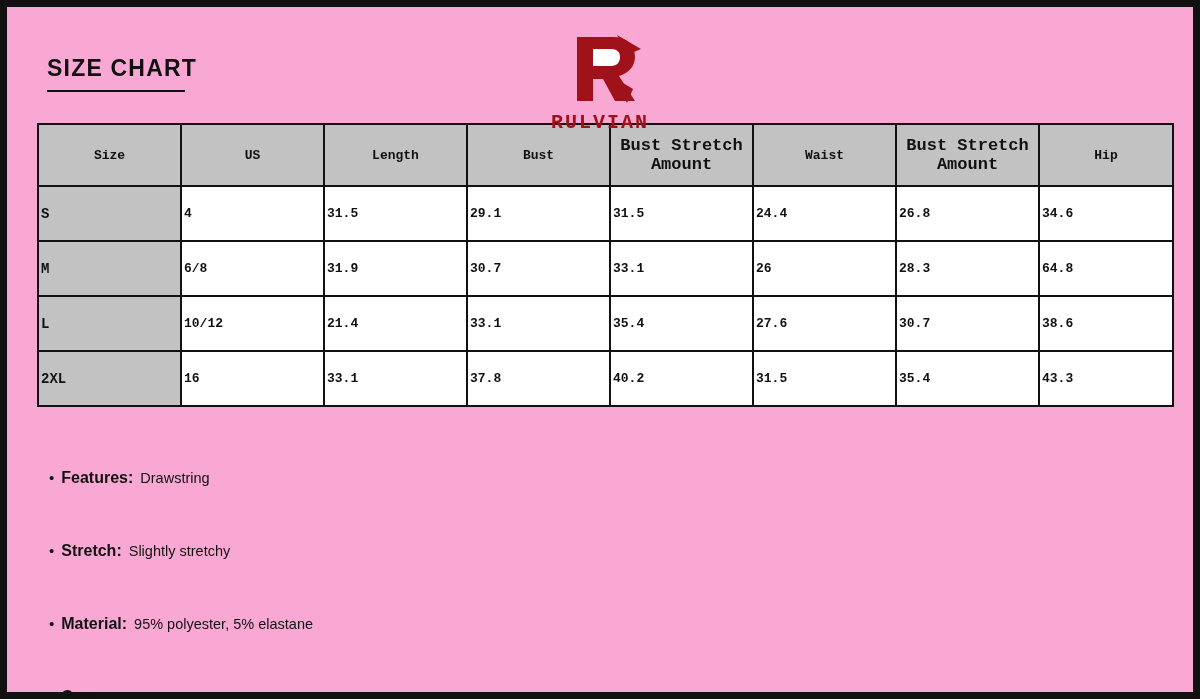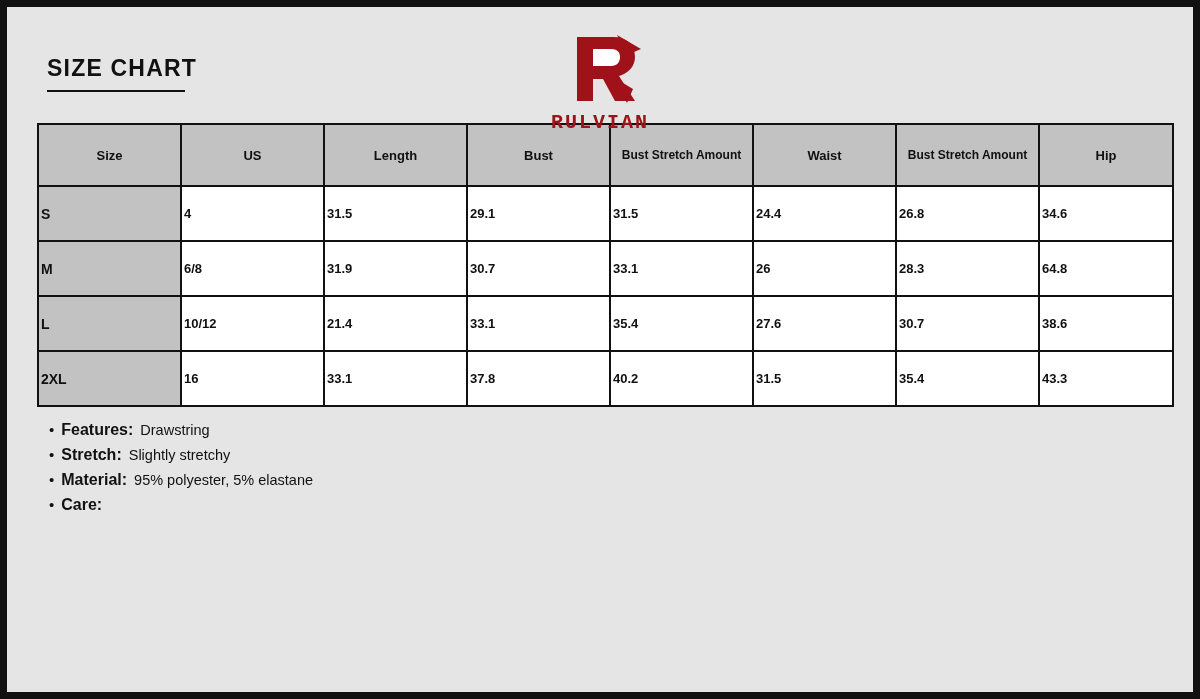--- a/index.html
+++ b/index.html
@@ -13,21 +13,21 @@
     font-family: "Liberation Sans", sans-serif;
     color: #111111;
     overflow: hidden;
   }
   .page {
     position: relative;
     width: 1200px;
     height: 699px;
     box-sizing: border-box;
     border: 7px solid #111111;
-    background: #e5e5e5;
+    background: #f9a8d4;
   }
   .inner {
     position: relative;
     width: 100%;
     height: 100%;
     box-sizing: border-box;
     padding: 22px 28px 10px 28px;
   }
 
   
@@ -87,28 +87,29 @@
   table.size-table th,
   table.size-table td {
     border: 2px solid #111111;
     vertical-align: middle;
     font-size: 13px;
     font-weight: bold;
     color: #111111;
     height: 53px;
     padding: 0 2px;
     background: #ffffff;
+    font-family: Liberation Mono, monospace;
   }
   table.size-table thead th {
     background: #c2c2c2;
     height: 60px;
     font-size: 13px;
   }
   table.size-table thead th.narrow-head {
-    font-size: 12px;
+    font-size: 17px;
   }
   table.size-table tbody td.size-cell {
     background: #c2c2c2;
     font-size: 14px;
   }
   
   col.c0 { width: 143px; }
   col.c1 { width: 143px; }
   col.c2 { width: 143px; }
   col.c3 { width: 143px; }
@@ -132,20 +133,21 @@
     font-size: 15px;
     line-height: 1;
     margin-right: 7px;
     color: #111111;
   }
   .note-label {
     font-weight: bold;
     font-size: 16px;
     color: #111111;
     margin-right: 7px;
+    margin-top: 48px;
   }
   .note-value {
     font-weight: normal;
     font-size: 14.5px;
     color: #111111;
   }
 </style>
 </head>
 <body>
 

